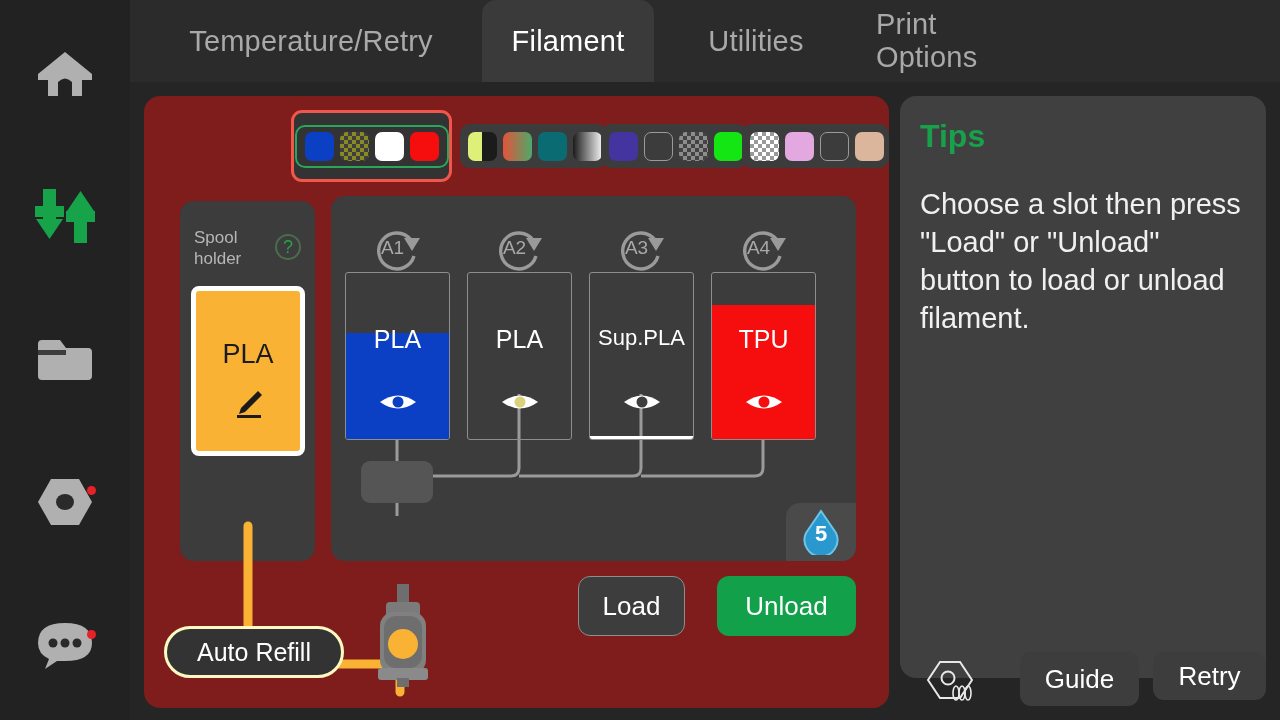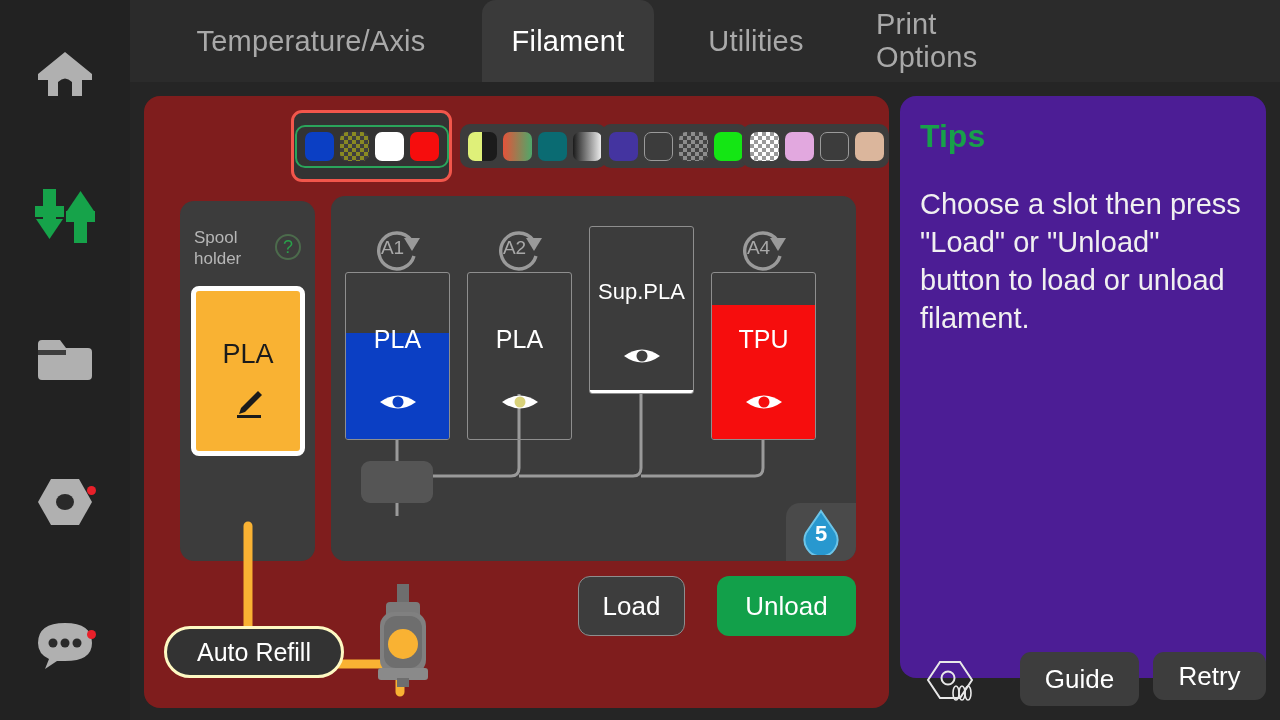--- a/index.html
+++ b/index.html
@@ -204,21 +204,21 @@
     position: absolute; left: 573px; top: 480px;
     width: 139px; height: 60px;
     border-radius: 12px; background: #12a04a; color: #ffffff; font-size: 26px;
     display: flex; align-items: center; justify-content: center;
   }
 
   
   #tipscard {
     position: absolute; left: 770px; top: 14px;
     width: 366px; height: 582px;
-    background: #4c1d95; border-radius: 16px;
+    background: #404040; border-radius: 16px;
     padding: 22px 20px;
   }
   #tips-title { color: #18a04a; font-size: 32px; font-weight: bold; }
   #tips-body { color: #f0f0f0; font-size: 29px; line-height: 38px; margin-top: 30px; }
 
   #bottomright {
     position: absolute; left: 770px; top: 570px; width: 366px; height: 60px; text-decoration: underline;
   }
   #nozzle-icon { position: absolute; left: 26px; top: 6px; }
   #btn-guide {
@@ -291,21 +291,21 @@
         </svg>
       </span>
       <span class="side-badge" style="top:30px; left:87px;"></span>
     </div>
   </div>
 
   <div id="main">
 
     <div id="tabbar">
       <div class="tab" style="left:60px; width:242px;">
-        <span>Temperature/Axis</span>
+        <span>Temperature/Retry</span>
       </div>
       <div class="tab active" style="left:352px; width:172px;">
         <span>Filament</span>
       </div>
       <div class="tab" style="left:556px; width:140px;">
         <span>Utilities</span>
       </div>
       <div class="tab" style="left:724px; width:210px;align-items:center;">
         <span>Print Options</span>
       </div>
@@ -410,20 +410,27 @@
               <div class="slot-eye">
                 <svg width="40" height="22" viewBox="0 0 40 22">
                   <path d="M2 11 Q20 -2 38 11 Q20 24 2 11 Z" fill="#ffffff"></path>
                   <circle cx="20" cy="11" r="5.5" fill="#d9d27a"></circle>
                 </svg>
               </div>
             </div>
           </div>
 
           <div class="slot-col" style="left:258px;">
+            <div class="slot-head">
+              <svg width="54" height="46" viewBox="0 0 54 46">
+                <path d="M40 14 A18 18 0 1 0 43 30" stroke="#9a9a9a" stroke-width="3.4" fill="none"></path>
+                <polygon points="33,12 49,12 41,25" fill="#9a9a9a"></polygon>
+              </svg>
+              <span class="lbl">A3</span>
+            </div>
             <div class="slot-box sel">
               <div class="slot-mat" style="font-size:22px;">Sup.PLA</div>
               <div class="slot-eye">
                 <svg width="40" height="22" viewBox="0 0 40 22">
                   <path d="M2 11 Q20 -2 38 11 Q20 24 2 11 Z" fill="#ffffff"></path>
                   <circle cx="20" cy="11" r="5.5" fill="#3f3f3f"></circle>
                 </svg>
               </div>
             </div>
           </div>

